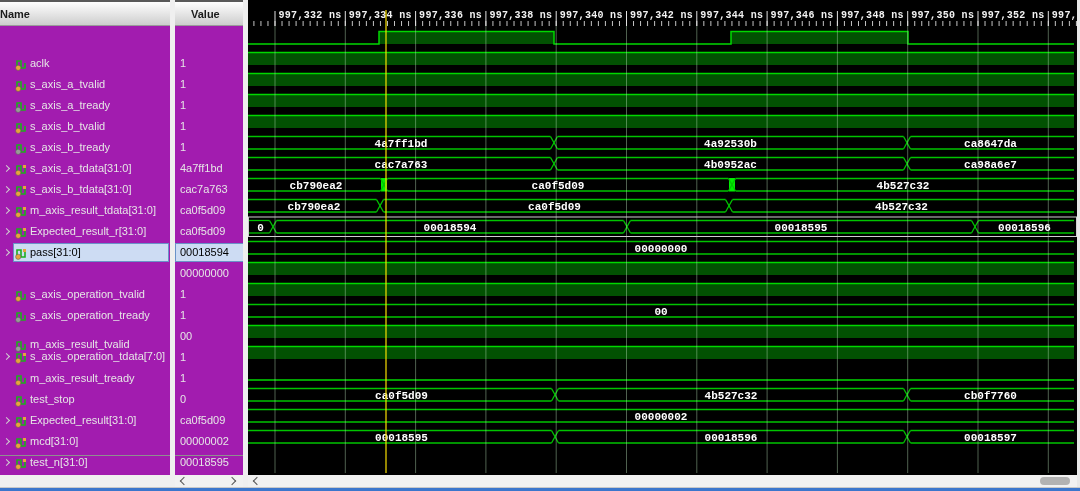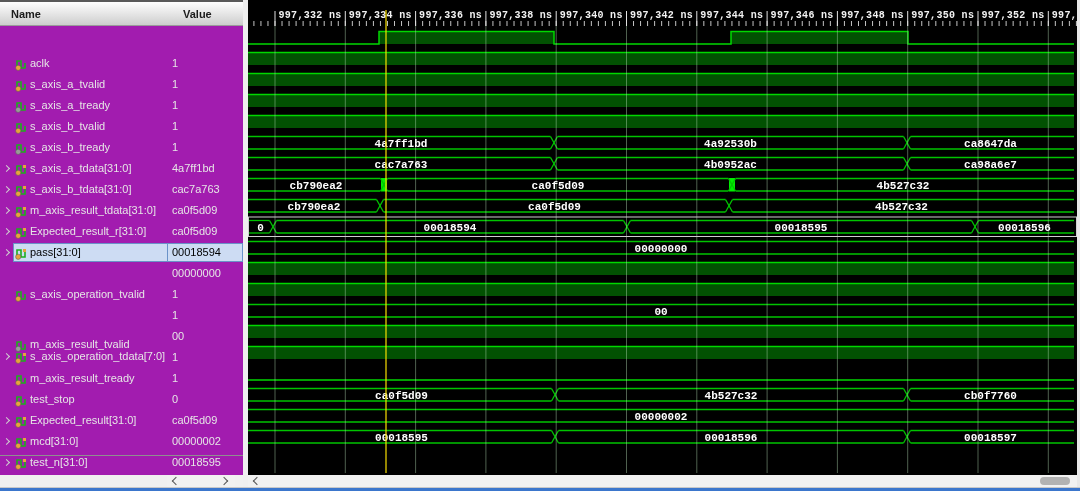--- a/index.html
+++ b/index.html
@@ -5,21 +5,21 @@
   html,body{margin:0;padding:0;background:#ffffff;}
   #app{position:relative;width:1080px;height:491px;background:#f0f0f0;overflow:hidden;
        font-family:"Liberation Sans",sans-serif;-webkit-font-smoothing:antialiased;}
   .panel{position:absolute;top:0;bottom:0;}
   .hdr{position:absolute;top:0;left:0;right:0;height:26px;
        background:linear-gradient(#ffffff,#cdcdcd);
        border-top:2px solid #5a5a5a;border-bottom:1px solid #9a9a9a;
        color:#1b1b1b;font-size:11px;font-weight:bold;line-height:24px;box-sizing:border-box;}
   .body{position:absolute;top:26px;left:0;right:0;height:449px;background:#a21caf;overflow:hidden;}
   #name-panel{left:0;width:170px;}
-  #value-panel{left:167px;width:76px;}
+  #value-panel{left:175px;width:76px;}
   #wave-panel{left:248px;width:829px;background:#000;}
   .vdivider{position:absolute;top:0;height:487px;background:#efefef;}
   .row{position:absolute;left:0;right:0;height:21px;line-height:21px;color:#e6e6e6;
        font-size:11px;white-space:nowrap;}
   .expander{position:absolute;left:4px;top:8px;width:4px;height:4px;
        border-right:1.5px solid #d0d0d0;border-bottom:1.5px solid #d0d0d0;
        transform:rotate(-45deg);}
   .sigicon{position:absolute;left:15px;top:4px;}
   .nlabel{position:absolute;left:30px;top:0;}
   .vlabel{position:absolute;left:5px;top:0;}
@@ -41,21 +41,21 @@
   #wave-svg{position:absolute;left:0;top:0;}
   text{font-family:"Liberation Mono","DejaVu Sans Mono",monospace;font-weight:bold;}
 </style>
 </head>
 <body>
 
 <div id="app">
 
   <div class="panel" id="name-panel">
     <div class="hdr">
-      <span style="margin-left:11px">Name</span>
+      <span style="">Name</span>
     </div>
     <div class="body">
       <div class="endline"></div>
     <div class="row" style="top: 27px;">
           <span class="sigicon"><svg width="12" height="13" viewBox="0 0 12 13">
               <polyline points="2,10 2,3 6,3 6,10 10,10 10,5" fill="none" stroke="#1faf1f" stroke-width="1.6"></polyline>
               <circle cx="3.2" cy="9.8" r="2.6" fill="#e8a33d" stroke="#555" stroke-width="0.5"></circle>
             </svg></span>
           <span class="nlabel">aclk</span>
         </div>
@@ -132,20 +132,27 @@
               <circle cx="3.2" cy="9.8" r="2.6" fill="#e8a33d" stroke="#555" stroke-width="0.5"></circle>
             </svg></span>
           <span class="nlabel seltext">pass[31:0]</span>
         </div>
         <div class="row" style="top: 258px;">
           <span class="sigicon"><svg width="12" height="13" viewBox="0 0 12 13">
               <polyline points="2,10 2,3 6,3 6,10 10,10 10,5" fill="none" stroke="#1faf1f" stroke-width="1.6"></polyline>
               <circle cx="3.2" cy="9.8" r="2.6" fill="#e8a33d" stroke="#555" stroke-width="0.5"></circle>
             </svg></span>
           <span class="nlabel">s_axis_operation_tvalid</span>
+        </div>
+        <div class="row" style="top: 279px;">
+          <span class="sigicon"><svg width="12" height="13" viewBox="0 0 12 13">
+              <polyline points="2,10 2,3 6,3 6,10 10,10 10,5" fill="none" stroke="#1faf1f" stroke-width="1.6"></polyline>
+              <circle cx="3.2" cy="9.8" r="2.6" fill="#9a9a9a" stroke="#555" stroke-width="0.5"></circle>
+            </svg></span>
+          <span class="nlabel">s_axis_operation_tready</span>
         </div>
         <div class="row" style="top: 300px; margin-top: 20px;">
           <span class="expander"></span>
           <span class="sigicon"><svg width="12" height="13" viewBox="0 0 12 13">
               <polyline points="2,10 2,3 6,3 6,10 10,10 10,5" fill="none" stroke="#1faf1f" stroke-width="1.6"></polyline>
               <rect x="8" y="2" width="3" height="3" fill="#e8a33d"></rect>
               <circle cx="3.2" cy="9.8" r="2.6" fill="#e8a33d" stroke="#555" stroke-width="0.5"></circle>
             </svg></span>
           <span class="nlabel">s_axis_operation_tdata[7:0]</span>
         </div>

